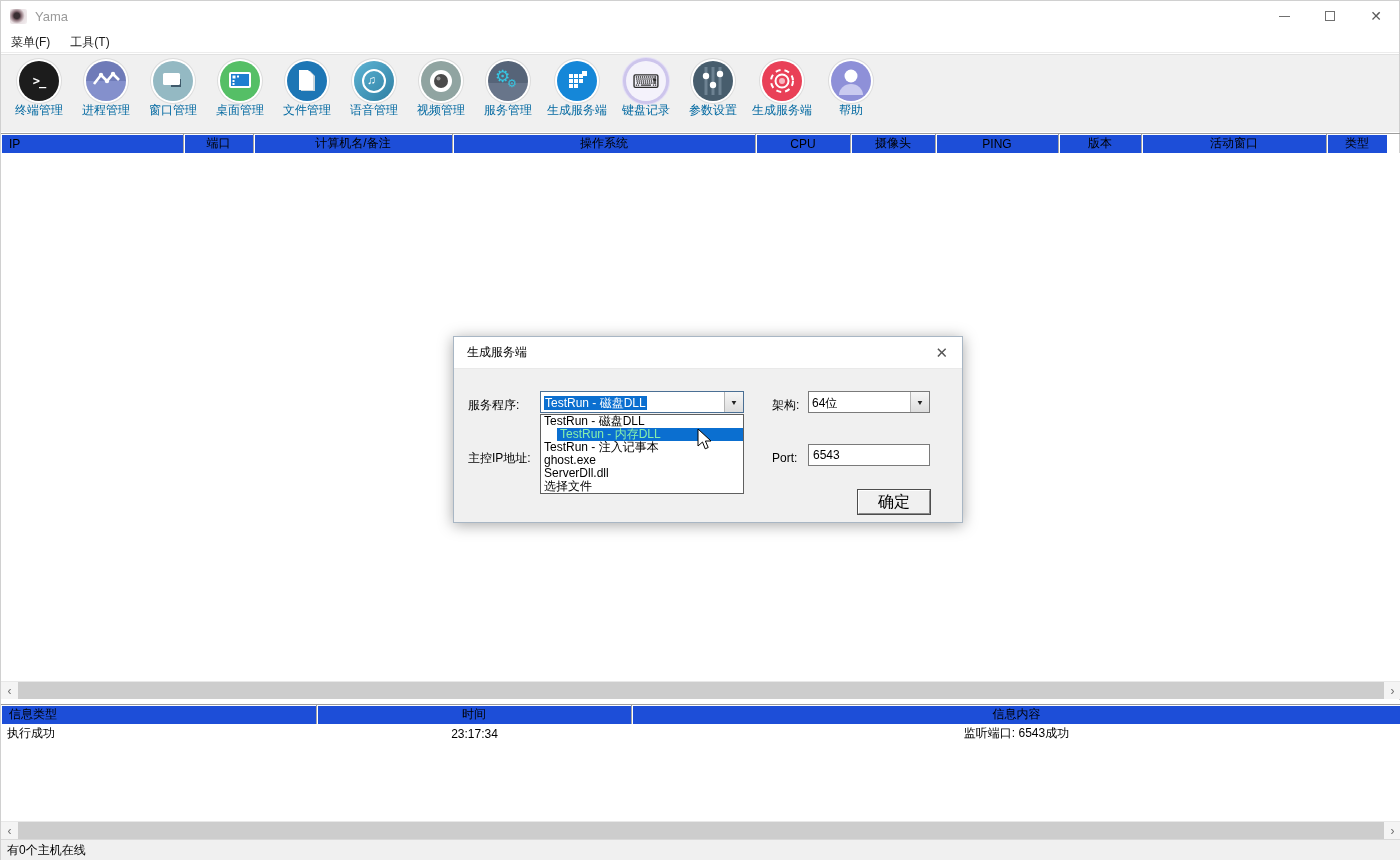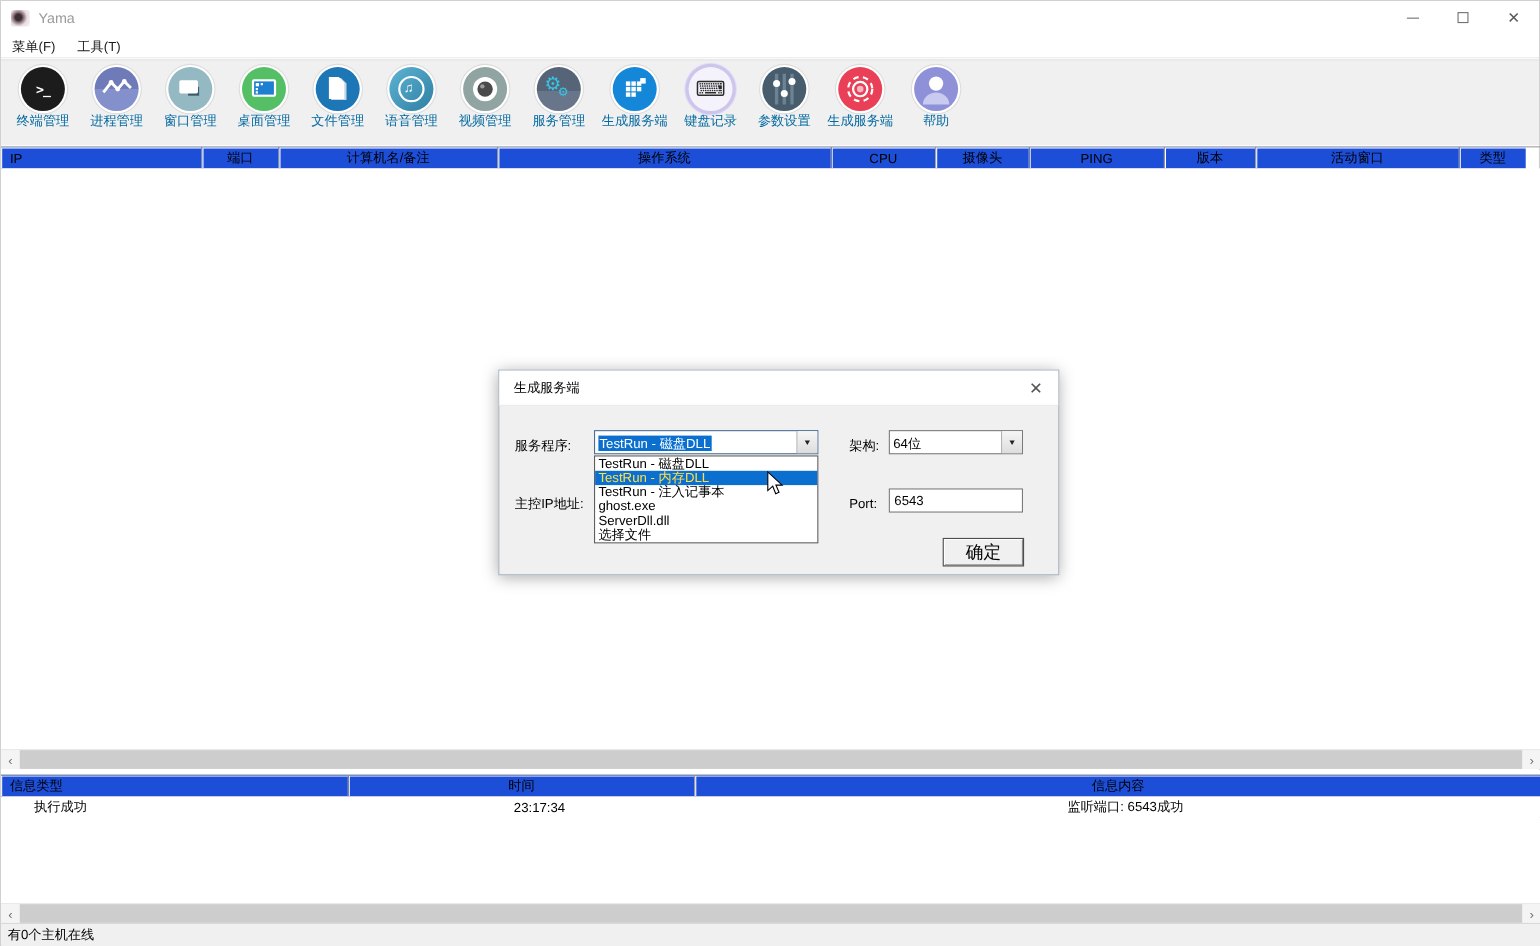--- a/index.html
+++ b/index.html
@@ -44,21 +44,21 @@
   
   .hscroll { position:absolute; left:0; width:1400px; height:18px; background:#f0f0f0; display:flex; align-items:stretch; border-top:1px solid #e8e8e8; }
   .hs-arrow { width:17px; display:flex; align-items:center; justify-content:center; color:#6f6f6f; font-size:12px; background:#f4f4f4; }
   .hs-thumb { flex:1; background:#cdcdcd; }
 
   
   .log-sep { position:absolute; left:0; top:699px; width:1400px; height:5px; background:#fff; border-bottom:1px solid #9d9d9d; }
   .log-header { position:absolute; left:0; top:704px; width:1400px; height:19px; display:flex; }
   .log-row { position:absolute; left:0; top:723px; width:1400px; height:19px; display:flex; background:#fff; }
   .lr-cell { display:flex; align-items:center; justify-content:center; font-size:12px; color:#000; }
-  .lr-cell.left { justify-content:flex-start; padding-left:6px;margin-left:24px; }
+  .lr-cell.left { justify-content:flex-start; padding-left:6px; }
   .log-area { position:absolute; left:0; top:742px; width:1400px; height:78px; background:#fff; }
 
   
   .statusbar { position:absolute; left:0; top:838px; width:1400px; height:22px; background:#f0f0f0; border-top:1px solid #d9d9d9; display:flex; align-items:center; padding-left:6px; }
 
   
   .dialog { position:absolute; left:452px; top:335px; width:510px; height:187px; background:#f0f0f0;
     border:1px solid #a8b6c4; box-shadow:0 2px 14px rgba(0,0,0,0.35); }
   .dlg-titlebar { position:absolute; left:0; top:0; width:100%; height:32px; background:#ffffff; display:flex; align-items:center; border-bottom:1px solid #e9e9e9; }
   .dlg-title { margin-left:13px; font-size:12px; color:#000; }
@@ -68,21 +68,21 @@
   .combo { position:absolute; height:22px; background:#fff; display:flex; }
   .combo-text { flex:1; padding:3px 2px 0 3px; font-size:12px; white-space:nowrap; overflow:hidden; }
   .combo-btn { width:19px; border-left:1px solid #b4b4b4; background:linear-gradient(#f6f6f6,#dddddd); display:flex; align-items:center; justify-content:center; }
   .combo-arrow { font-size:8px; color:#222; transform:scaleY(0.9); }
   .combo.focused { border:1px solid #4a6f94; }
   .combo.normal { border:1px solid #7a7a7a; }
   .sel-text { background:#0b6fd0; color:#fff; padding:0 1px; }
 
   .dd-list { position:absolute; left:86px; top:77px; width:204px; background:#fff; border:1px solid #5f5f5f; z-index:5; }
   .dd-item { height:13px; line-height:13px; font-size:12px; padding-left:3px; color:#000; white-space:nowrap; overflow:hidden; }
-  .dd-item.hl { background:#0b6fd0; color:#fde047; }
+  .dd-item.hl { background:#0b6fd0; color:#86efac;margin-left:16px; }
 
   .txt-input { position:absolute; height:22px; border:1px solid #7a7a7a; background:#fff; font-size:12px; padding:0 4px;
     font-family:"Liberation Sans", sans-serif; color:#000; }
   .ok-btn { position:absolute; left:404px; top:153px; width:72px; height:24px; background:#f0f0f0;
     border-top:1px solid #fff; border-left:1px solid #fff; border-right:1px solid #8a8a8a; border-bottom:1px solid #8a8a8a;
     outline:1px solid #4d4d4d; font-size:16px; font-family:"Liberation Sans", sans-serif; color:#000; }
 
   .cursor { position:absolute; left:694px; top:427px; z-index:9; }
 </style>
 </head>

